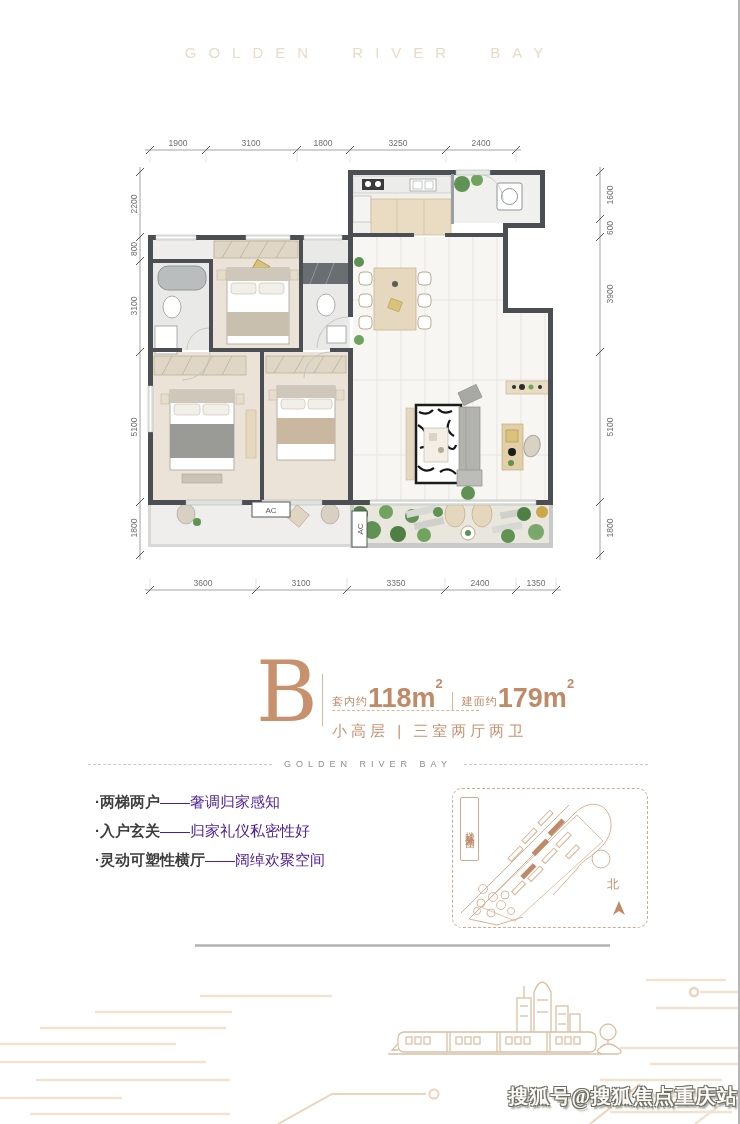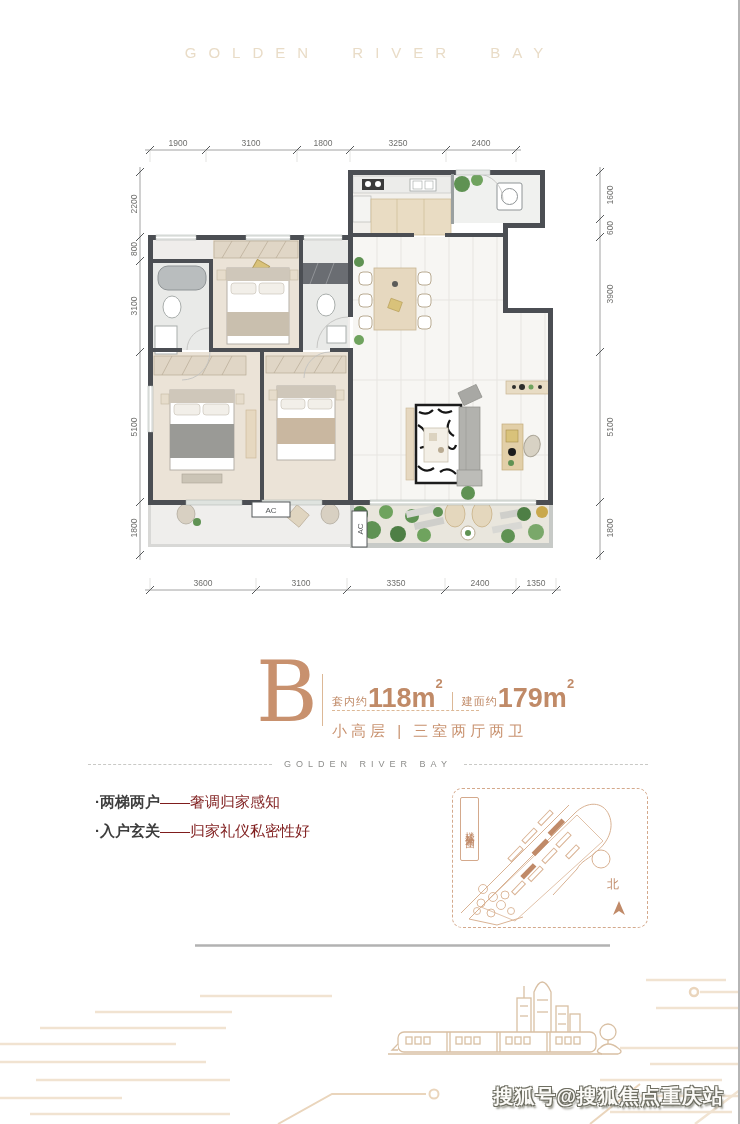--- a/index.html
+++ b/index.html
@@ -27,34 +27,34 @@
   .unit-dash{left:332px;top:710px;width:147px;border-top:1px dashed #dcb896;}
   .unit-type{left:332px;top:714px;font-size:15px;color:#c8916e;letter-spacing:4px;margin-top:8px;}
   
   .mid-divider{left:88px;top:759px;width:560px;display:flex;align-items:center;}
   .mid-divider .dash{flex:1;border-top:1px dashed #c9c9c6;}
   .mid-divider .txt{font-size:9px;color:#8d8d8b;letter-spacing:5px;margin:0 12px;white-space:nowrap;}
   
   .features{left:95px;top:787px;}
   .feature{font-size:15px;line-height:29px;white-space:nowrap;}
   .feature .head{font-weight:bold;color:#3d3d3d;margin-top:24px;}
-  .feature .tail{color:#7f1d1d;}
+  .feature .tail{color:#4c1d95;}
   
   .sitemap{left:452px;top:788px;width:194px;height:138px;border:1px dashed #d4a98c;border-radius:10px;}
   .sitemap-label{
     left:460px;top:797px;width:17px;height:62px;border:1px solid #d4a98c;border-radius:2px;
     writing-mode:vertical-rl;text-orientation:upright;font-size:9.5px;color:#c08a68;
     letter-spacing:2px;display:flex;align-items:center;justify-content:center;z-index:3;
   }
   .north-label{left:607px;top:876px;font-size:12px;color:#c08a68;letter-spacing:1px;z-index:3;}
   
   .watermark{
-    right:16px;top:1083px;font-size:20px;font-weight:bold;letter-spacing:1px;color:#fbfaf7;
+    right:2px;top:1083px;font-size:20px;font-weight:bold;letter-spacing:1px;color:#fbfaf7;
     text-shadow:1px 1px 0 #6e6e62,-1px 1px 0 #6e6e62,1px -1px 0 #6e6e62,-1px -1px 0 #6e6e62,2px 3px 2px #9a9a90;
-    z-index:6;white-space:nowrap;
+    z-index:6;white-space:nowrap;font-family:Liberation Serif, serif;
   }
   .right-edge{left:738px;top:0;width:2px;height:1124px;background:#b5b5b5;z-index:7;}
   svg text{font-family:"Liberation Sans","DejaVu Sans",sans-serif;}
 </style>
 </head>
 <body>
 
 <div class="abs top-title">GOLDEN RIVER BAY</div>
 
 <svg class="abs" style="left:0;top:0;" width="740" height="640" viewBox="0 0 740 640">
@@ -402,20 +402,23 @@
   <span class="txt">GOLDEN RIVER BAY</span>
   <span class="dash"></span>
 </div>
 
 <div class="abs features">
   <div class="feature">
     <span class="head">·两梯两户</span><span class="tail"><span>——</span><span>奢调归家感知</span></span>
   </div>
   <div class="feature">
     <span class="head">·入户玄关</span><span class="tail"><span>——</span><span>归家礼仪私密性好</span></span>
+  </div>
+  <div class="feature">
+    <span class="head">·灵动可塑性横厅</span><span class="tail"><span>——</span><span>阔绰欢聚空间</span></span>
   </div>
 </div>
 
 <div class="abs sitemap">
   <svg width="194" height="138" viewBox="0 0 194 138">
     <g stroke="#d9b293" fill="none" stroke-width="1">
       <path d="M8,124 L116,16"></path>
       <path d="M16,130 L122,24"></path>
       <path d="M122,24 C134,12 150,12 156,26 C162,40 154,54 144,62"></path>
       <path d="M144,62 C136,70 128,72 124,80 L100,106"></path>

